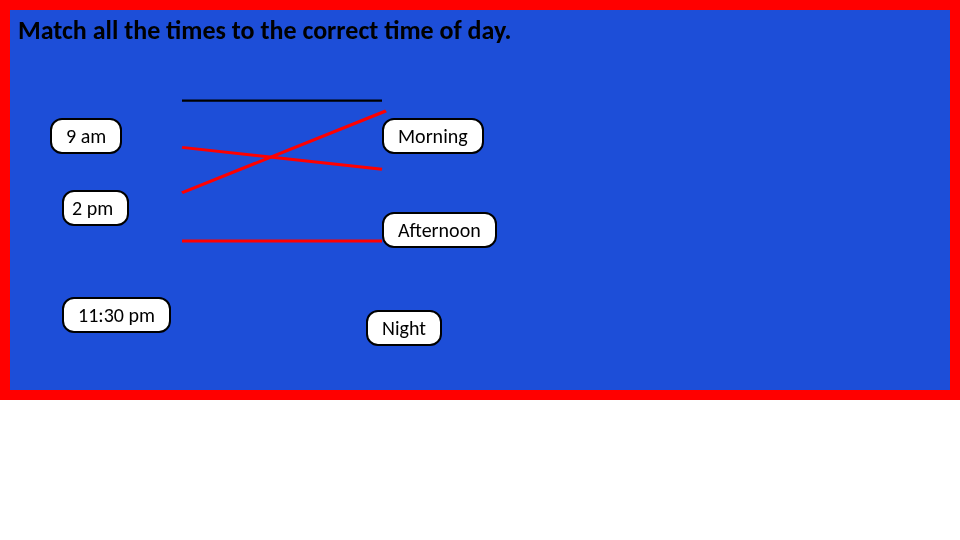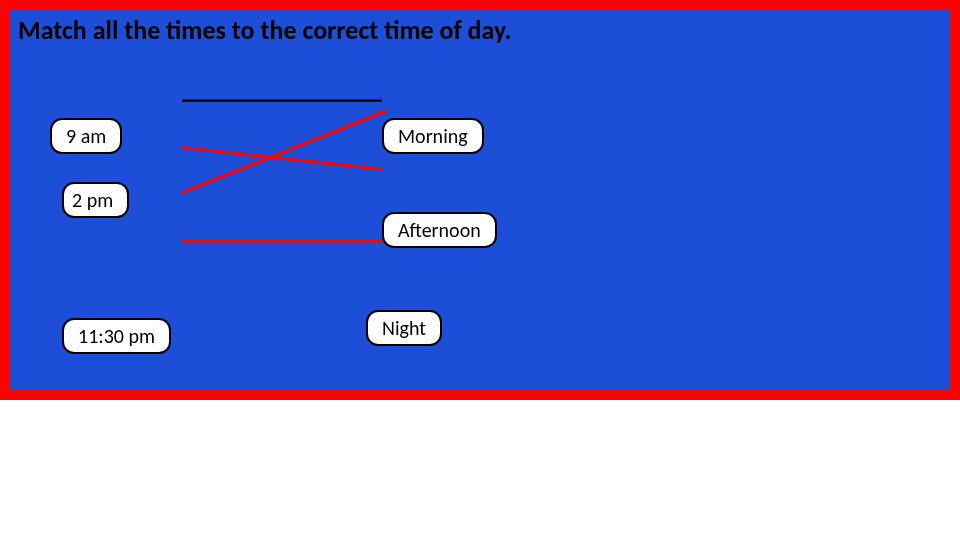--- a/index.html
+++ b/index.html
@@ -45,22 +45,22 @@
 </head>
 <body>
 
 <div class="frame">
 
   <div class="instructions">
     <span>Match all the times to the correct time of day.</span>
   </div>
 
   <div class="chip" style="left:40px; top:108px;"><span>9 am</span></div>
-  <div class="chip" style="left:52px; top:172px;padding-left:8px;"><span>2 pm</span></div>
-  <div class="chip" style="left:52px; top:308px;"><span>11:30 pm</span></div>
+  <div class="chip" style="left:52px; top:180px;padding-left:8px;"><span>2 pm</span></div>
+  <div class="chip" style="left:52px; top:287px;"><span>11:30 pm</span></div>
 
   <div class="chip" style="left:372px; top:108px;"><span>Morning</span></div>
   <div class="chip" style="left:372px; top:202px;"><span>Afternoon</span></div>
   <div class="chip" style="left:356px; top:300px;"><span>Night</span></div>
 
   <svg class="lines" viewBox="0 0 940 520" preserveAspectRatio="none">
 
     <line x1="172" y1="124" x2="372" y2="124" stroke-width="3" stroke="#000000"></line>
 
     <line x1="172" y1="188" x2="372" y2="218" stroke-width="4" stroke="#ff0000"></line>

